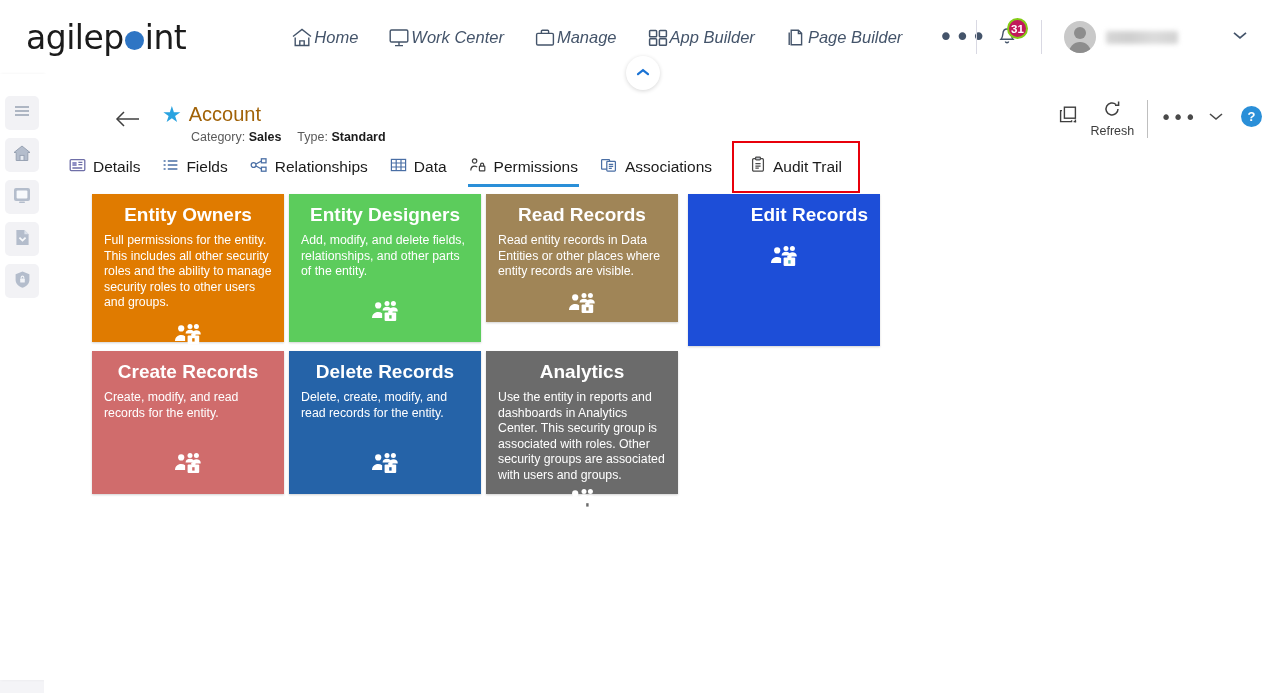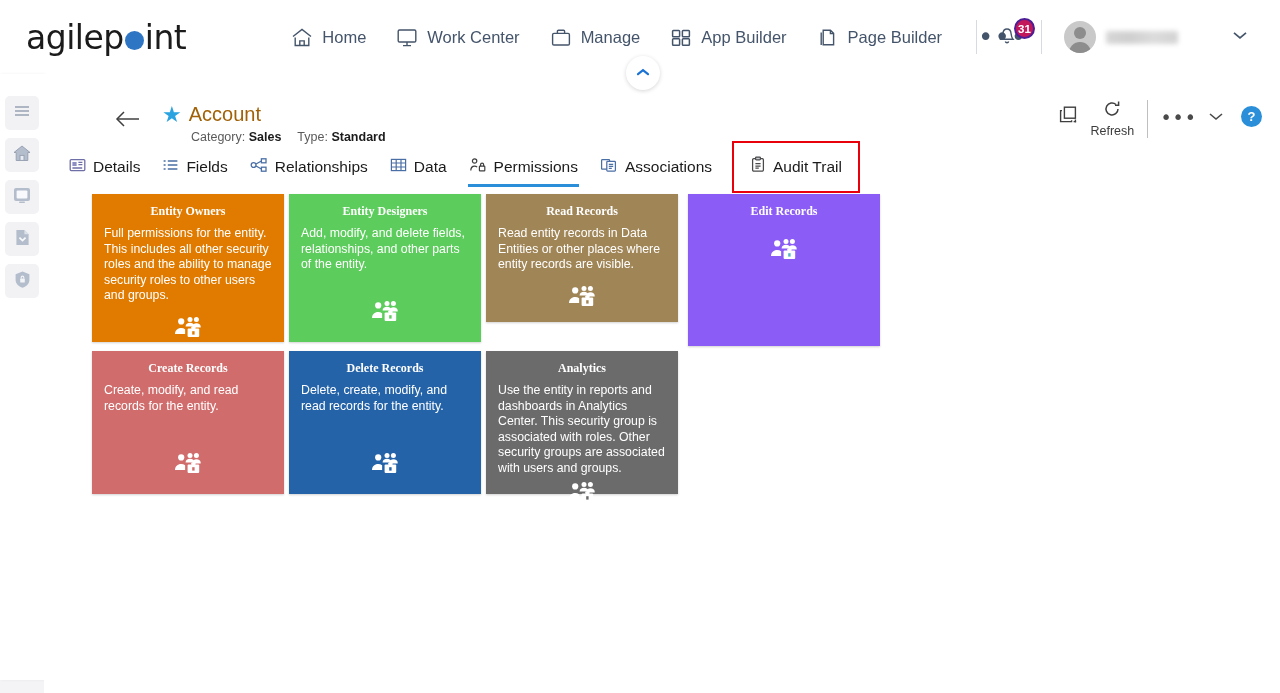--- a/index.html
+++ b/index.html
@@ -33,45 +33,45 @@
     background: #2e75c4;
     margin: 6px 1px 0 1px;
   }
   .nav {
     display: flex; align-items: center;
     margin-left: 105px;
     gap: 30px;
   }
   .nav-item {
     display: flex; align-items: center;
-    gap: 9px;
+    gap: 1px;
     color: #44546a;
     font-size: 16.5px;
     cursor: pointer;
+    font-style: italic;
   }
   .nav-item svg { display: block; }
   .nav-dots {
     color: #44546a; font-size: 26px; line-height: 10px;
     letter-spacing: 1px; margin-left: 6px; cursor: pointer;
     font-family: "DejaVu Sans", sans-serif;
   }
   .hdr-right {
     position: absolute; right: 0; top: 0;
     height: 74px; display: flex; align-items: center;
   }
   .vdiv { width: 1px; height: 34px; background: #d9d9e3; margin: 0 16px; }
   .bell-wrap { position: relative; width: 32px; height: 34px; cursor: pointer; }
   .badge {
     position: absolute; top: -2px; left: 14px;
     min-width: 21px; height: 21px; border-radius: 50%;
     background: #c2185b; color: #fff;
     font-size: 11.5px; font-weight: bold;
     display: flex; align-items: center; justify-content: center;
-    border: 2px solid #4c1d95;
-    margin-left: 7px;
+    border: 2px solid #84cc16;
   }
   .avatar {
     width: 32px; height: 32px; border-radius: 50%;
     background: #c9c9c9; position: relative; overflow: hidden;
     margin-left: 6px;
   }
   .avatar::before {
     content: ""; position: absolute; top: 6px; left: 10px;
     width: 12px; height: 12px; border-radius: 50%; background: #8d8d8d;
   }
@@ -201,23 +201,23 @@
   .card-row { display: flex; gap: 5px; align-items: flex-start; margin-bottom: 5px; }
   .card {
     width: 192px;
     padding: 10px 12px 12px 12px;
     color: #ffffff;
     display: flex; flex-direction: column;
     cursor: pointer;
     box-shadow: 0 1px 2px rgba(0,0,0,.18);
   }
   .card-title {
-    text-align: center; font-size: 12px;
+    text-align: center; font-size: 19px;
     font-weight: bold; margin-bottom: 7px;
-    font-family: Liberation Serif, serif;
+    font-family: Liberation Sans, sans-serif;
   }
   .card-desc {
     font-size: 12.3px; line-height: 15.6px;
     flex: 1 1 auto;
   }
   .card-ico {
     align-self: center; margin-top: 12px; margin-bottom: 2px;
   }
 </style>
 </head>
@@ -571,21 +571,21 @@
               <circle cx="23.4" cy="3.4" r="2.5"></circle>
               <path d="M12.6 10.4c0-2.3 1.9-3.6 4.4-3.6s4.4 1.3 4.4 3.6z"></path>
               <path d="M19.4 10.4c.3-2.1 2-3.2 4-3.2 2.5 0 4.3 1.3 4.3 3.6v.6h-8.3z"></path>
               <rect x="14.6" y="12.6" width="11.6" height="8.4" rx="1"></rect>
               <rect x="18.2" y="10.4" width="4.4" height="2.6" rx="0.7"></rect>
               <rect x="19.2" y="15.2" width="2.4" height="3.4" fill="#a08557"></rect>
             </svg>
           </div>
         </div>
 
-        <div class="card" style="background:#8b5cf6;height:152px;margin-left:5px;">
+        <div class="card" style="background:#1d4ed8;height:152px;margin-left:5px;align-items:flex-end;">
           <div class="card-title">Edit Records</div>
           <div class="card-ico">
             <svg width="30" height="24" viewBox="0 0 30 24" fill="#ffffff">
               <circle cx="8.2" cy="5.4" r="3.1"></circle>
               <path d="M2 18c0-3.6 2.6-6 6.2-6 1.5 0 2.8.4 3.9 1.2V18z"></path>
               <circle cx="17" cy="3.4" r="2.5"></circle>
               <circle cx="23.4" cy="3.4" r="2.5"></circle>
               <path d="M12.6 10.4c0-2.3 1.9-3.6 4.4-3.6s4.4 1.3 4.4 3.6z"></path>
               <path d="M19.4 10.4c.3-2.1 2-3.2 4-3.2 2.5 0 4.3 1.3 4.3 3.6v.6h-8.3z"></path>
               <rect x="14.6" y="12.6" width="11.6" height="8.4" rx="1"></rect>

